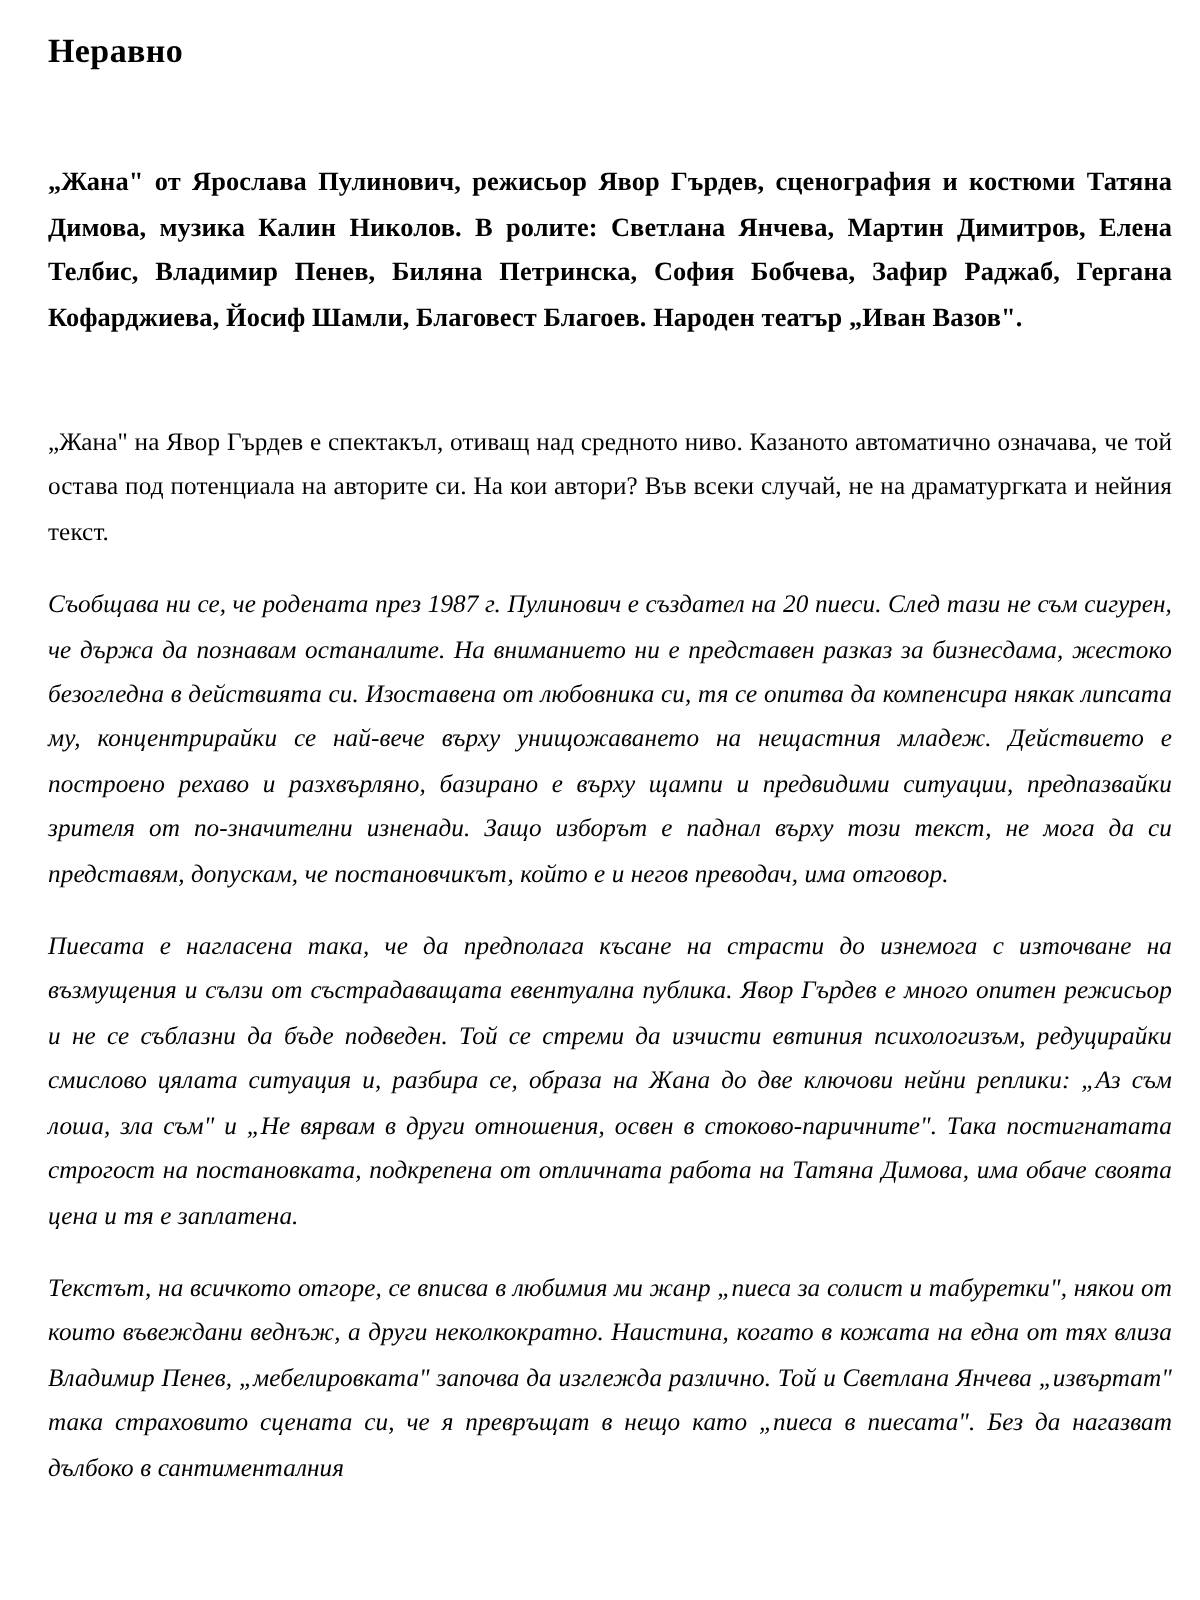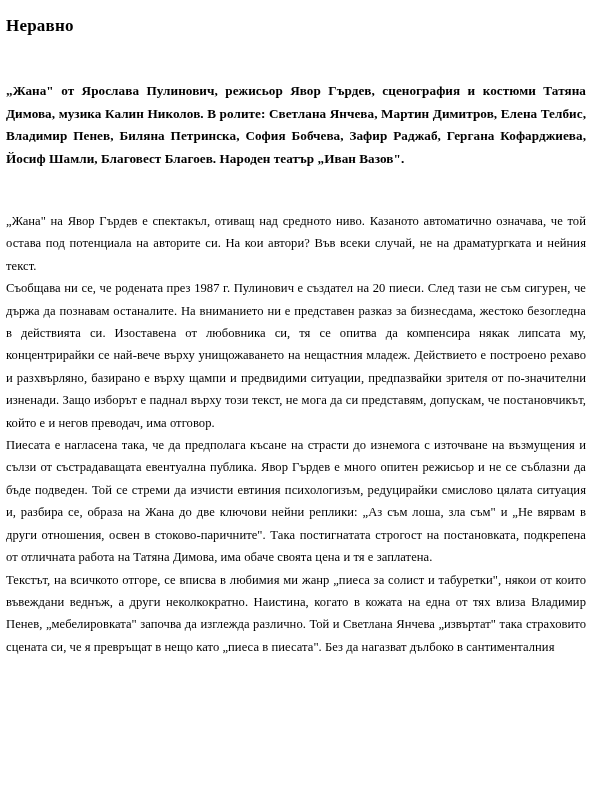--- a/index.html
+++ b/index.html
@@ -11,21 +11,21 @@
     width: 600px;
     height: 800px;
     overflow: hidden;
     font-family: "Liberation Serif", "DejaVu Serif", serif;
     color: #000000;
   }
   .page {
     width: 600px;
     height: 584px;
     box-sizing: border-box;
-    padding: 10px 14px 0 6px;
+    padding: 10px 14px 0 24px;
     position: relative;
   }
   .title {
     font-family: "Liberation Serif", "DejaVu Serif", serif;
     font-weight: bold;
     font-size: 17px;
     line-height: 20px;
     margin: 6px 0 0 0;
     letter-spacing: 0.2px;
   }
@@ -42,21 +42,22 @@
   .body-para {
     font-family: "Liberation Serif", "DejaVu Serif", serif;
     font-size: 12.6px;
     line-height: 22.4px;
     text-align: justify;
     text-justify: inter-word;
     margin: 0 0 0 0;
     letter-spacing: 0.05px;
   }
   .body-para + .body-para {
-    margin-top: 0;
+    margin-top: 14px;
+    font-style: italic;
   }
   .first-body {
     margin-top: 40px;
   }
 </style>
 </head>
 <body>
 
 <div class="page">
 

